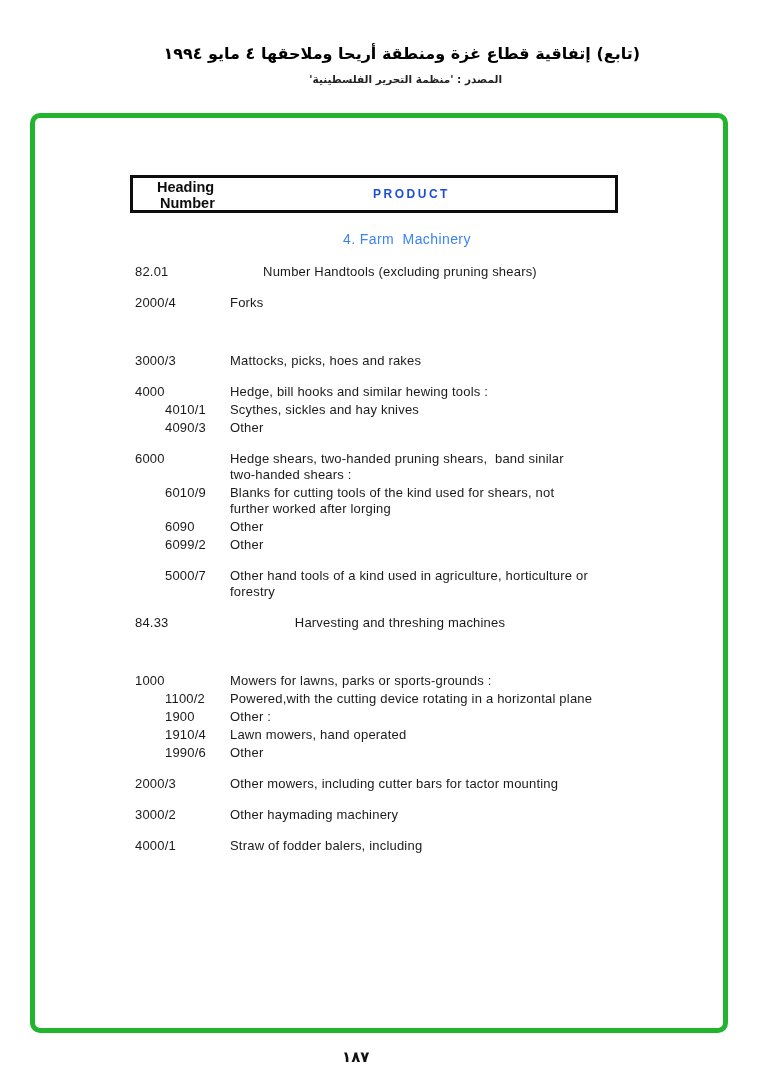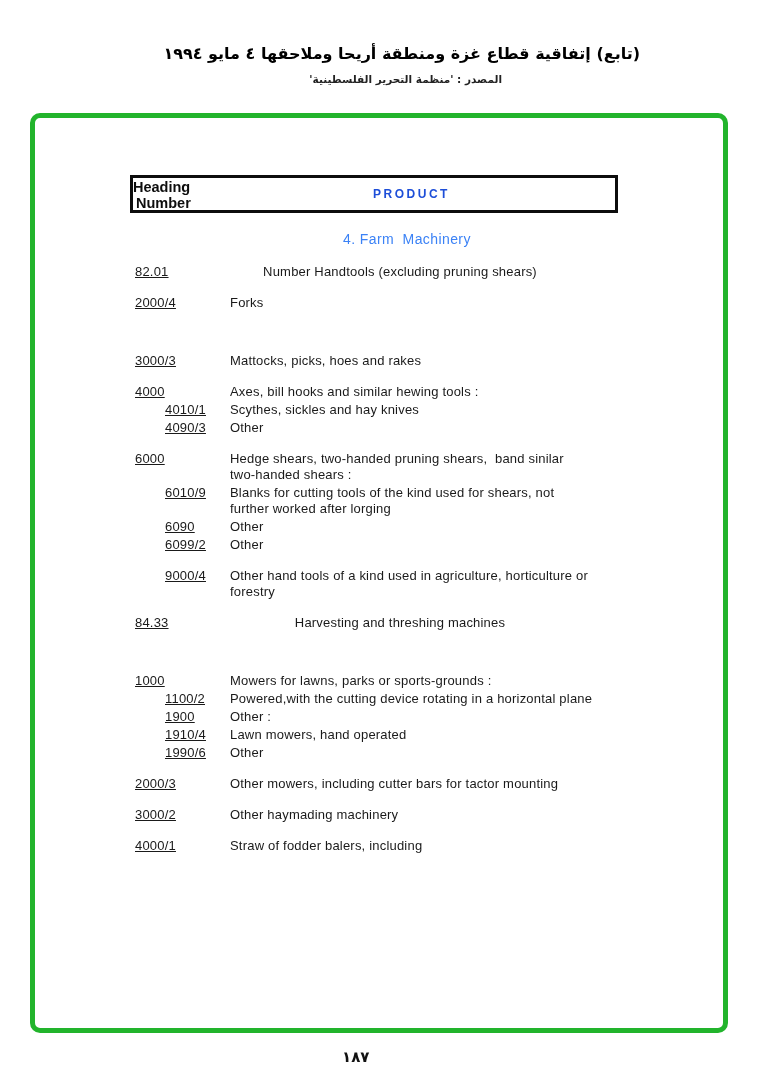--- a/index.html
+++ b/index.html
@@ -60,21 +60,21 @@
     left: 130px;
     top: 175px;
     width: 488px;
     height: 38px;
     box-sizing: border-box;
     border: 3px solid #0d0d0d;
     background: #ffffff;
   }
   .heading-number {
     position: absolute;
-    left: 0;
+    left: 24px;
     top: 1px;
     font-weight: bold;
     font-size: 14.5px;
     line-height: 16px;
     color: #0d0d0d;
   }
   .heading-number .line2 { padding-left: 3px; }
   .product-label {
     position: absolute;
     left: 0; right: 0;
@@ -109,21 +109,20 @@
     letter-spacing: 0.2px;
   }
   .row { display: flex; margin-top: 2px; }
   .row.gap { margin-top: 15px; }
   .row.gap-lg { margin-top: 42px; }
   .row .num {
     width: 95px;
     flex-shrink: 0;
     box-sizing: border-box;
     white-space: nowrap;
-    text-decoration: underline;
   }
   .row.indent .num { padding-left: 30px; }
   .row .txt {
     flex: 1;
     white-space: pre-wrap;
   }
   .row.centered .txt {
     text-align: center;
     padding-right: 70px;
   }
@@ -167,21 +166,21 @@
     <div class="row gap">
       <span class="num">2000/4</span>
       <span class="txt">Forks</span>
     </div>
     <div class="row gap-lg">
       <span class="num">3000/3</span>
       <span class="txt">Mattocks, picks, hoes and rakes</span>
     </div>
     <div class="row gap">
       <span class="num">4000</span>
-      <span class="txt">Axes, bill hooks and similar hewing tools :</span>
+      <span class="txt">Hedge, bill hooks and similar hewing tools :</span>
     </div>
     <div class="row indent">
       <span class="num">4010/1</span>
       <span class="txt">Scythes, sickles and hay knives</span>
     </div>
     <div class="row indent">
       <span class="num">4090/3</span>
       <span class="txt">Other</span>
     </div>
     <div class="row gap">
@@ -196,21 +195,21 @@
     </div>
     <div class="row indent">
       <span class="num">6090</span>
       <span class="txt">Other</span>
     </div>
     <div class="row indent">
       <span class="num">6099/2</span>
       <span class="txt">Other</span>
     </div>
     <div class="row indent gap">
-      <span class="num">9000/4</span>
+      <span class="num">5000/7</span>
       <span class="txt">Other hand tools of a kind used in agriculture, horticulture or
 forestry</span>
     </div>
     <div class="row centered gap">
       <span class="num">84.33</span>
       <span class="txt">Harvesting and threshing machines</span>
     </div>
     <div class="row gap-lg">
       <span class="num">1000</span>
       <span class="txt">Mowers for lawns, parks or sports-grounds :</span>

